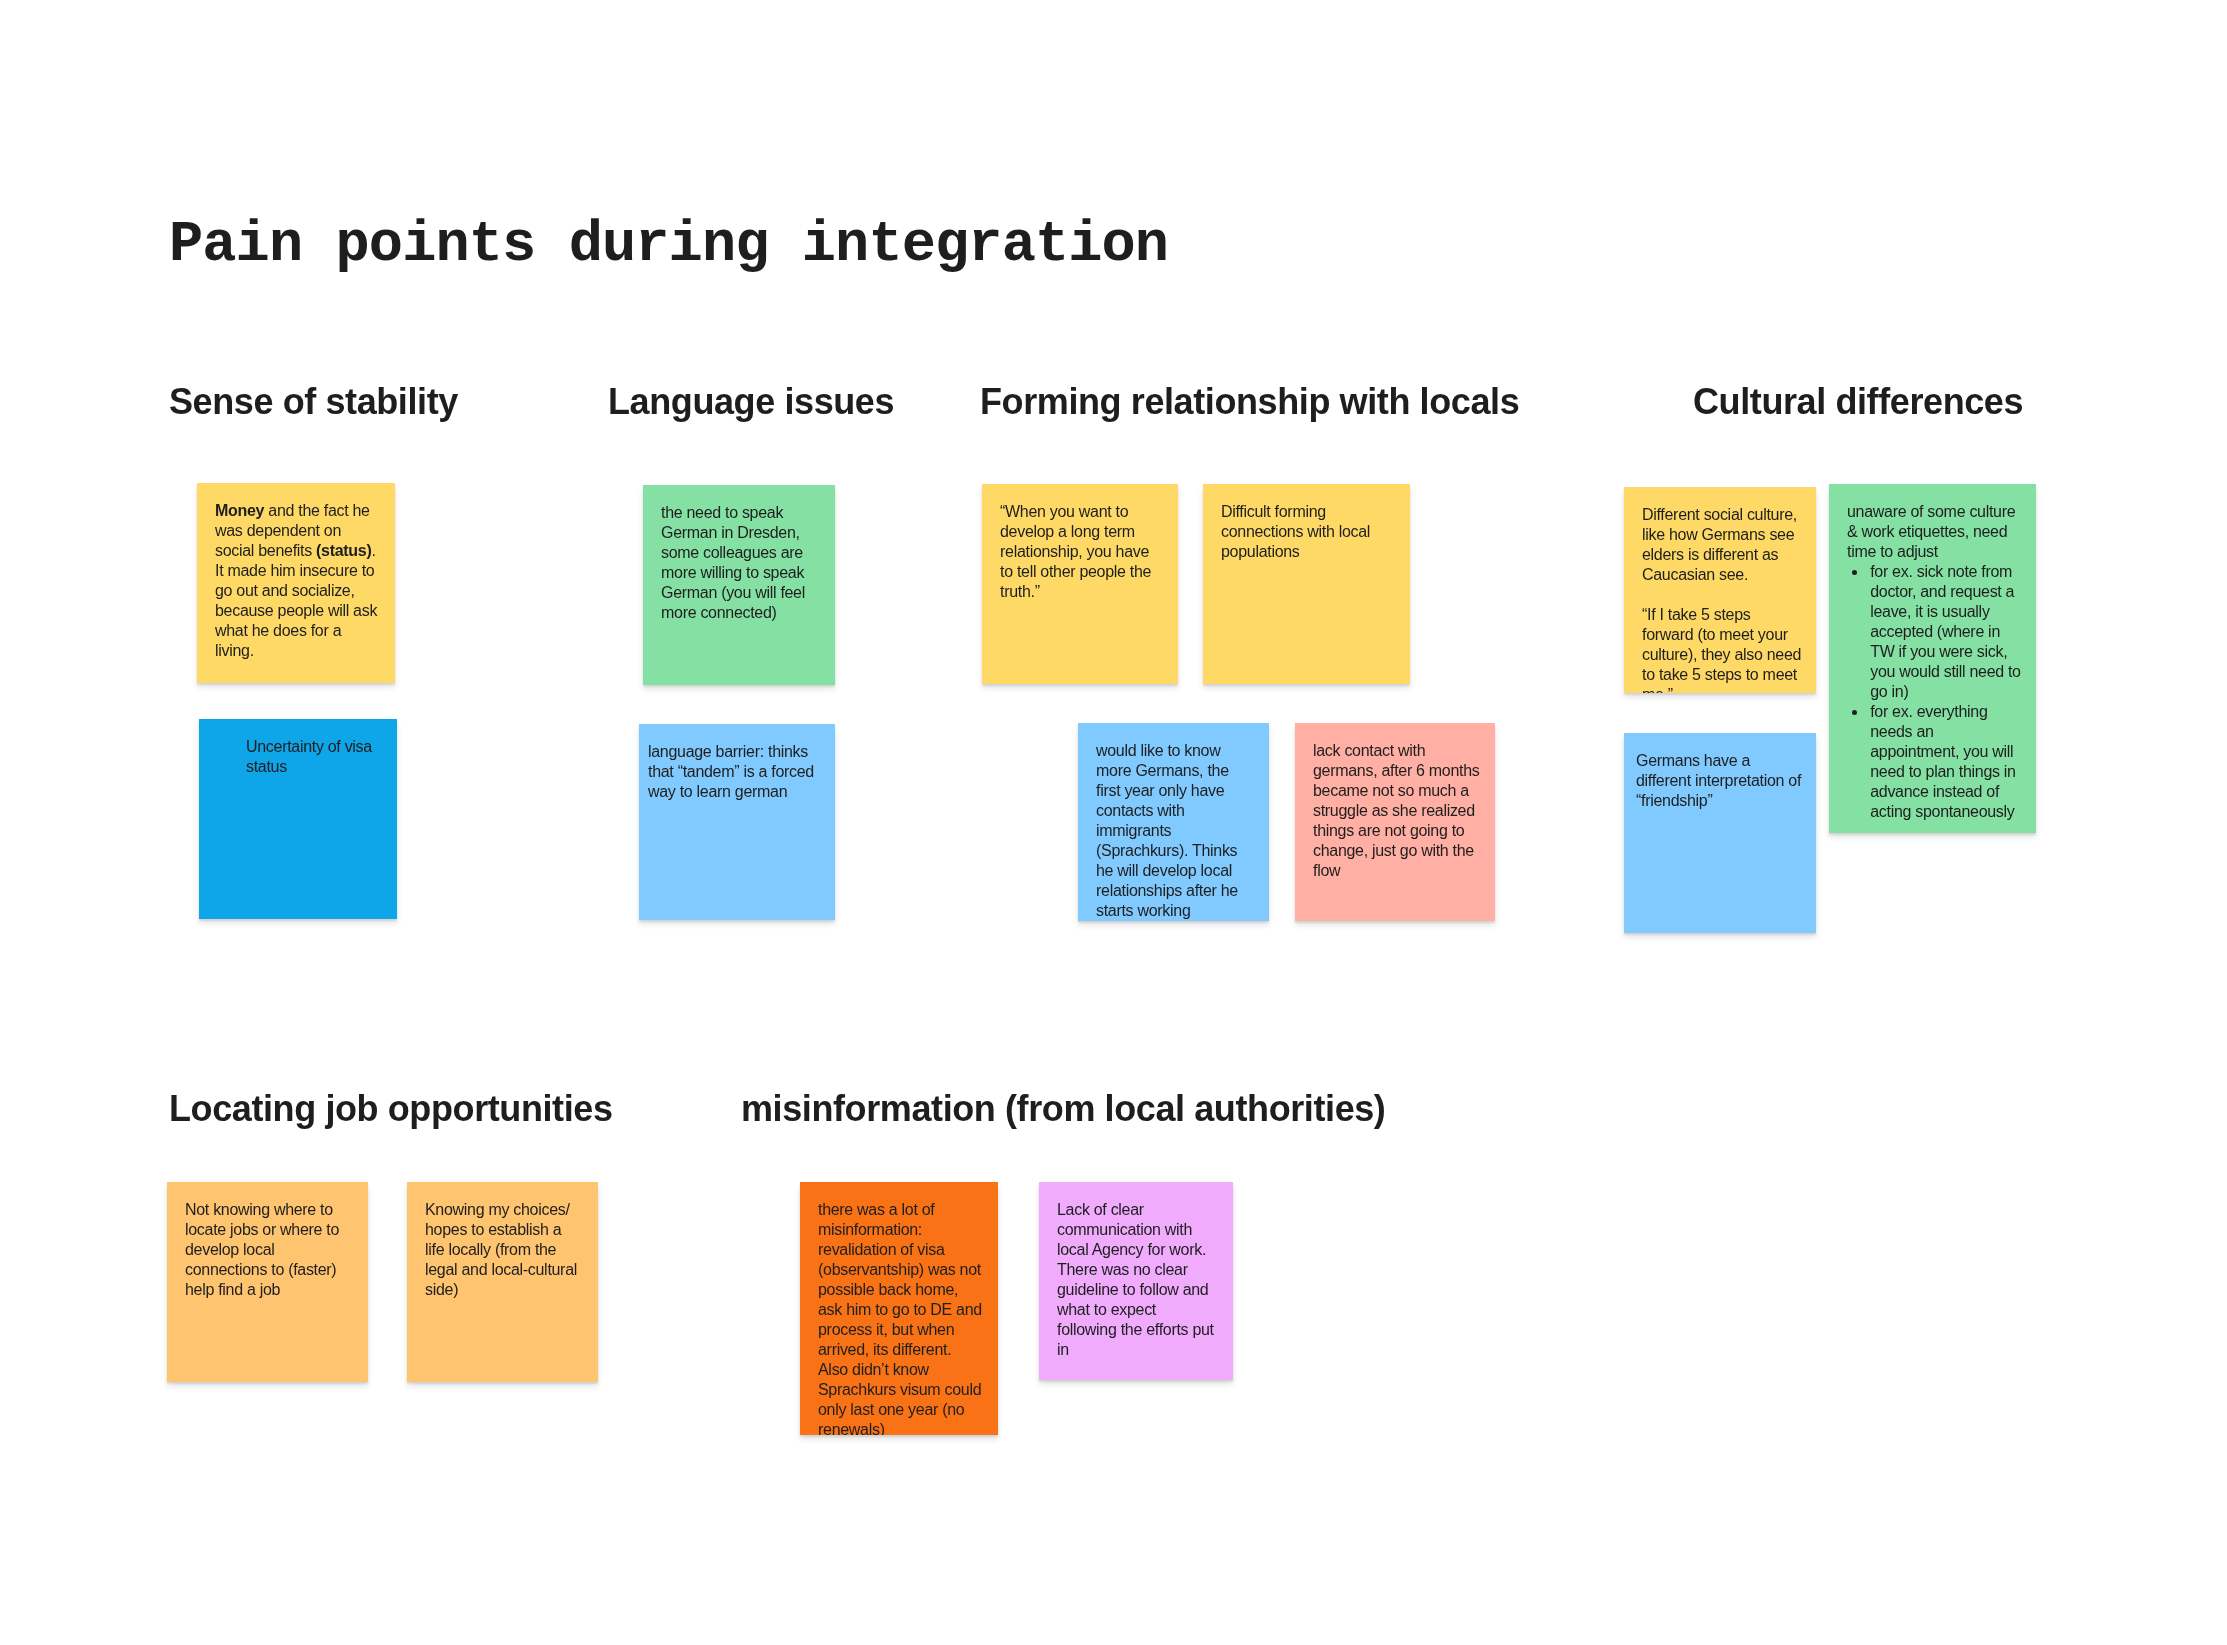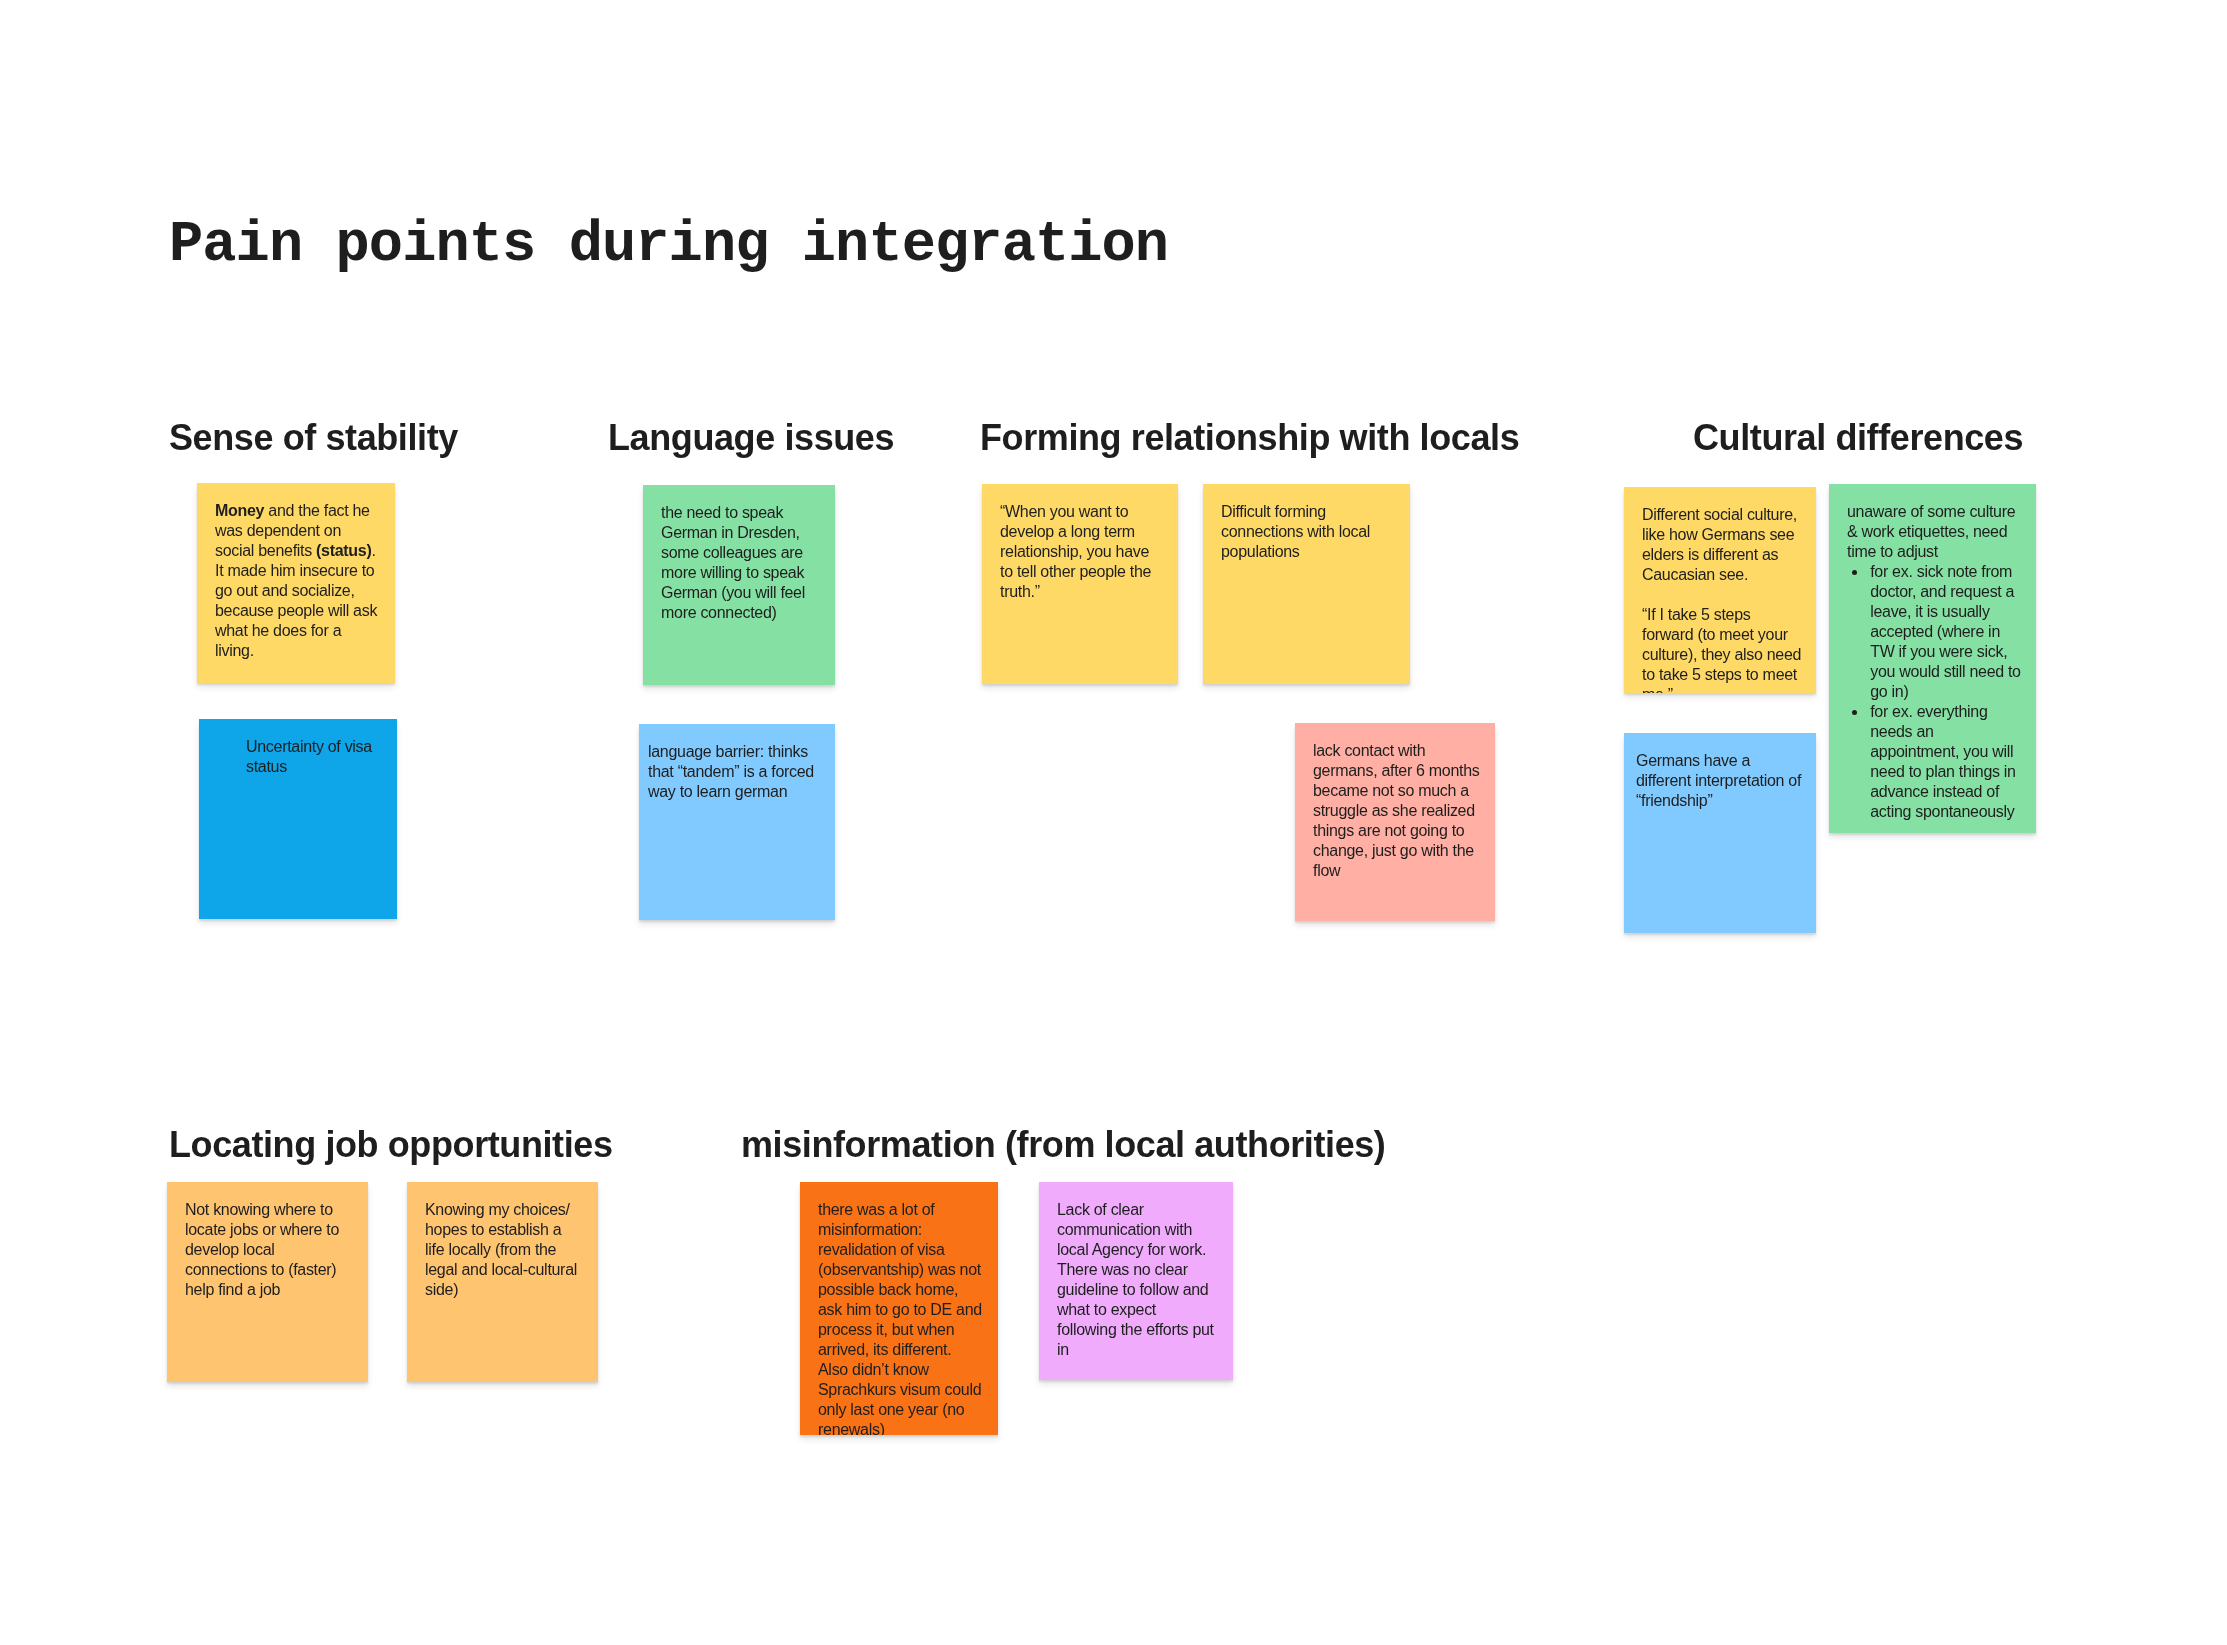--- a/index.html
+++ b/index.html
@@ -25,21 +25,20 @@
     font-family: Liberation Mono, monospace;
   }
   .section-heading {
     position: absolute;
     font-size: 36px;
     font-weight: 600;
     letter-spacing: -0.4px;
     color: #1e1e1e;
     white-space: nowrap;
     line-height: 1.1;
-    margin-top: 36px;
   }
   .note {
     position: absolute;
     padding: 18px 14.3px 14.3px 18px;
     color: #1e1e1e;
     font-size: 16px;
     line-height: 20px;
     letter-spacing: -0.3px;
     box-shadow: 0 1.8px 1.8px rgba(0,0,0,0.10), 0 4.5px 6.2px rgba(0,0,0,0.10);
     overflow: hidden;
@@ -81,20 +80,23 @@
   <div class="note" style="left: 639px; top: 724px; width: 196px; height: 196px; background-color: rgb(128, 202, 255); padding-left: 9px;">
     <p>language barrier: thinks that “tandem” is a forced way to learn german</p>
   </div>
 
   <div class="note" style="left: 982px; top: 484px; width: 196px; height: 200px; background-color: rgb(255, 217, 102);">
     <p>“When you want to develop a long term relationship, you have to tell other people the truth.”</p>
   </div>
   <div class="note" style="left: 1203px; top: 484px; width: 207px; height: 200px; background-color: rgb(255, 217, 102);">
     <p>Difficult forming connections with local populations</p>
   </div>
+  <div class="note" style="left: 1078px; top: 723px; width: 191px; height: 198px; background-color: rgb(128, 202, 255);">
+    <p>would like to know more Germans, the first year only have contacts with immigrants (Sprachkurs). Thinks he will develop local relationships after he starts working</p>
+  </div>
   <div class="note" style="left: 1295px; top: 723px; width: 200px; height: 198px; background-color: rgb(255, 175, 163);">
     <p>lack contact with germans, after 6 months became not so much a struggle as she realized things are not going to change, just go with the flow</p>
   </div>
 
   <div class="note" style="left: 1624px; top: 487px; width: 192px; height: 206px; background-color: rgb(255, 217, 102);">
     <p>Different social culture, like how Germans see elders is different as Caucasian see.</p>
     <p>“If I take 5 steps forward (to meet your culture), they also need to take 5 steps to meet me.”</p>
   </div>
   <div class="note" style="left: 1829px; top: 484px; width: 207px; height: 349px; background-color: rgb(133, 224, 163);">
     <p>unaware of some culture &amp; work etiquettes, need time to adjust</p>

